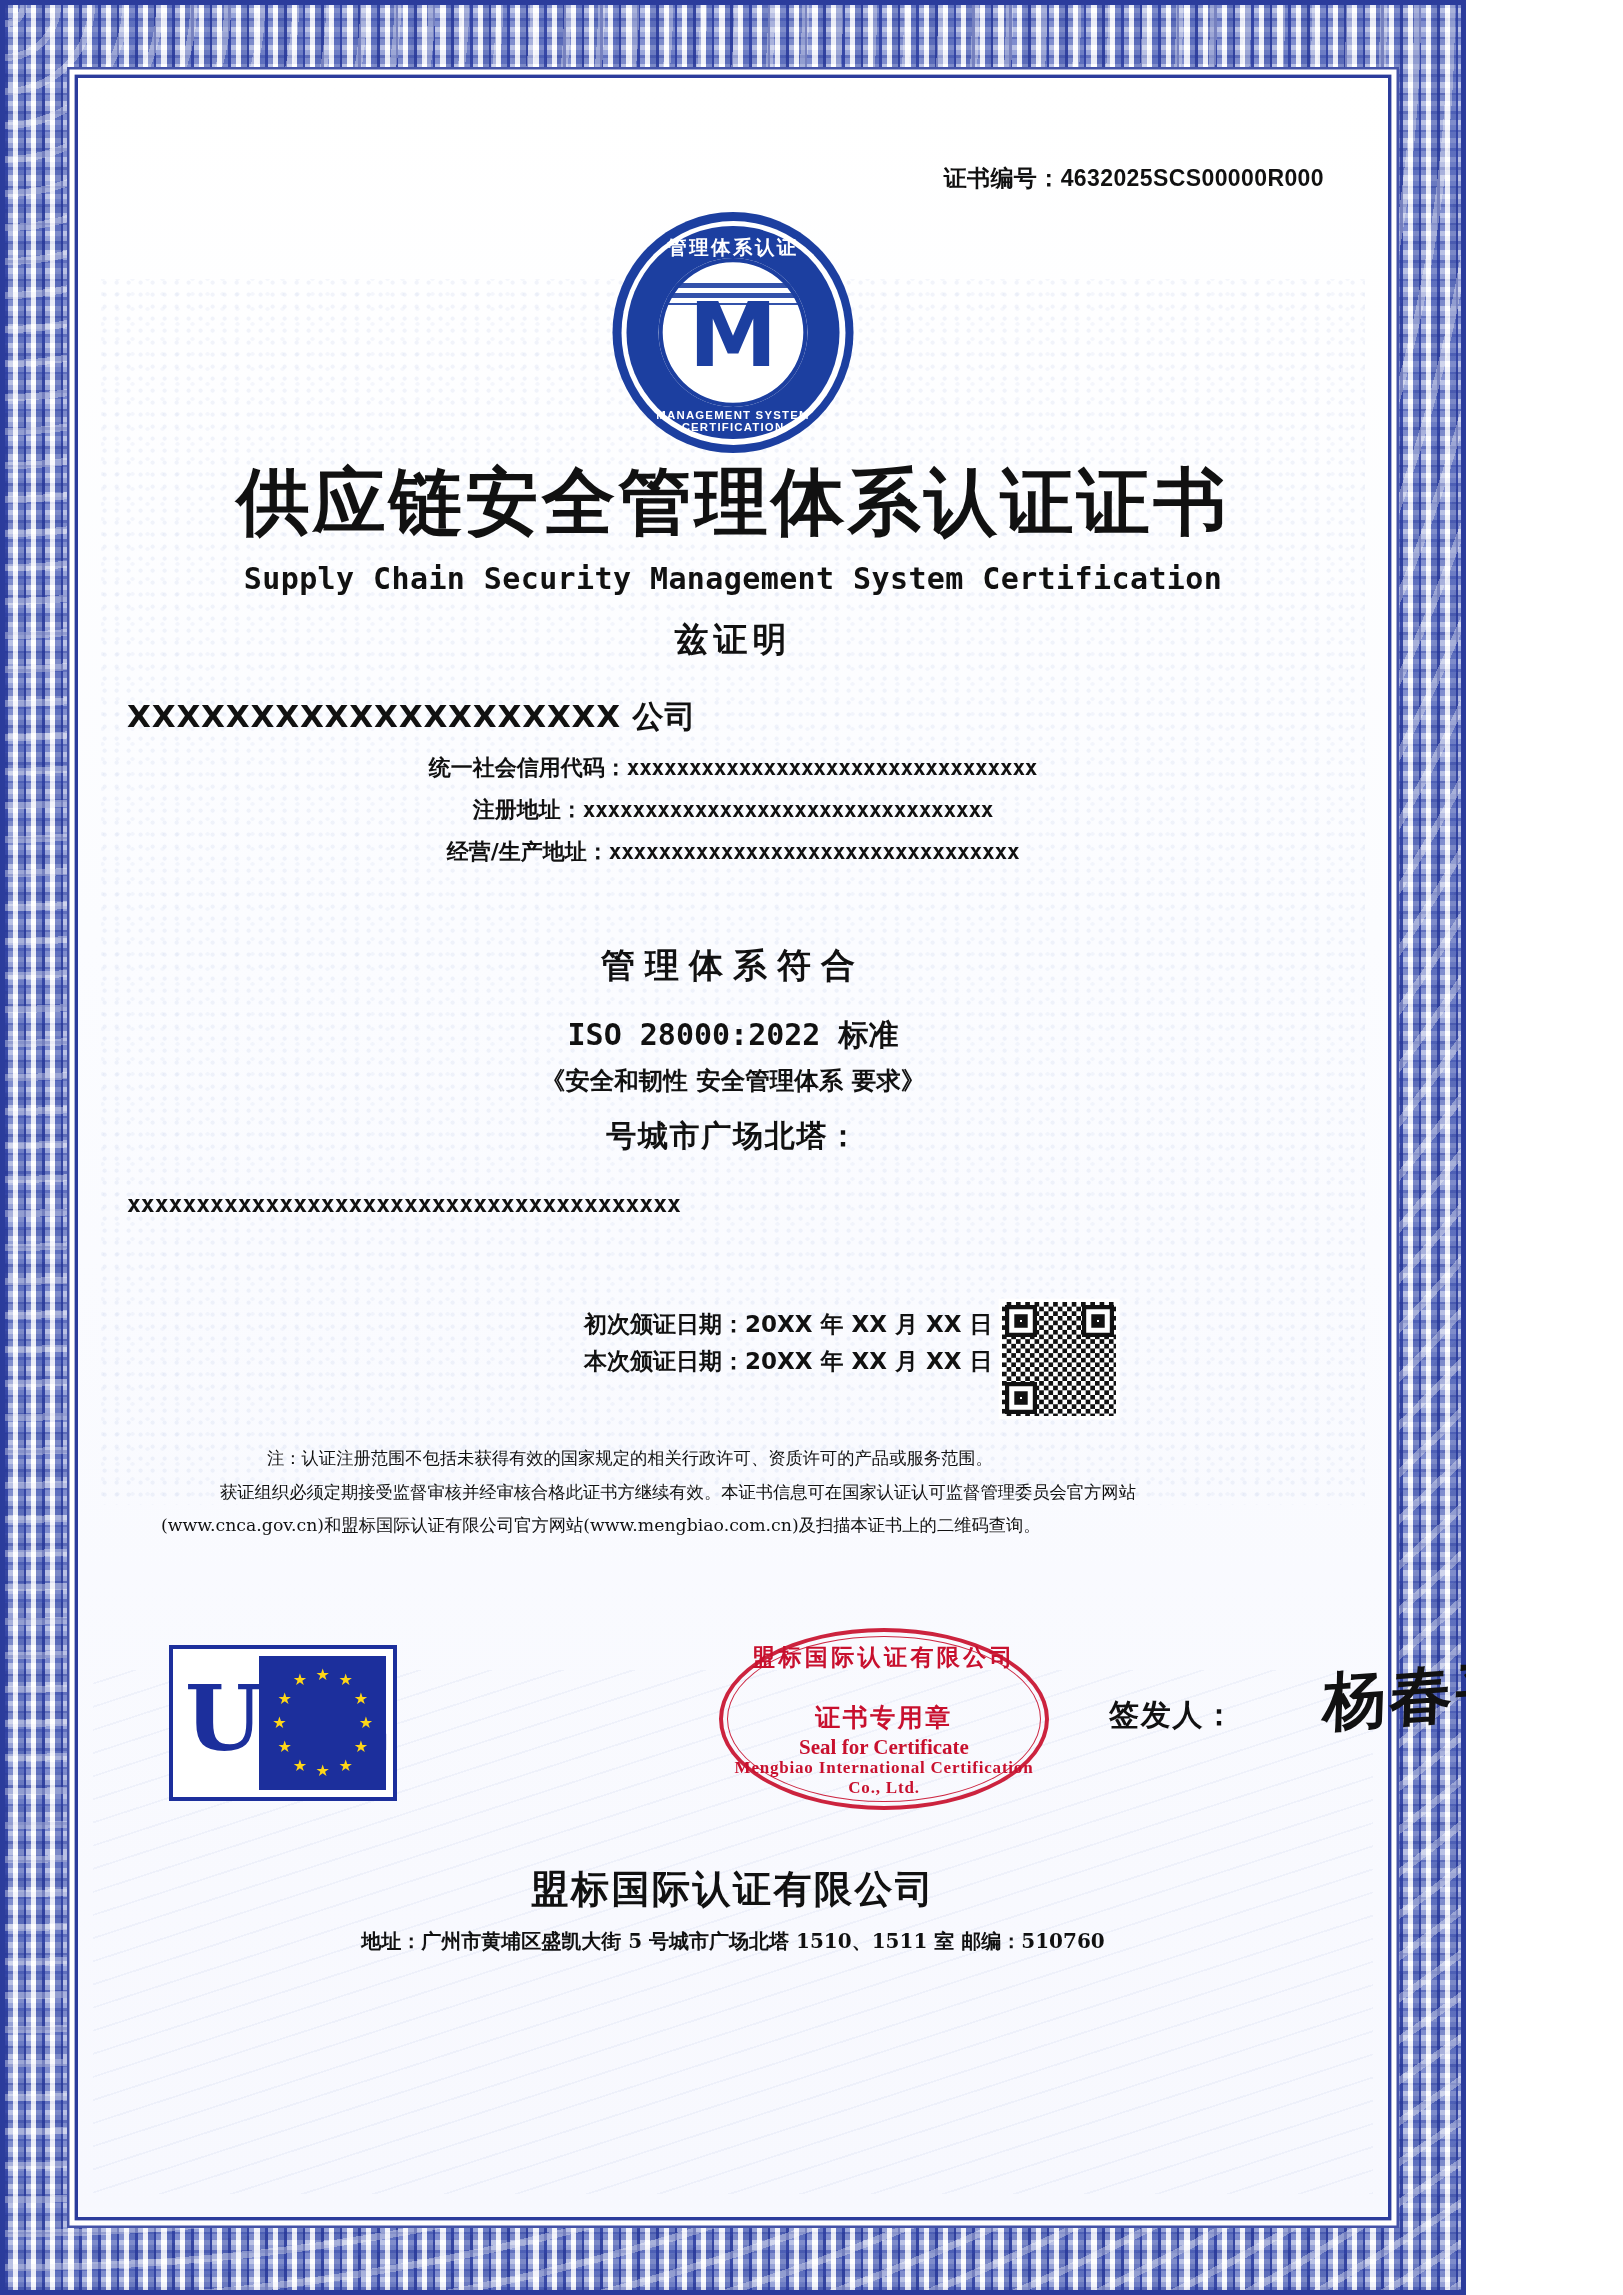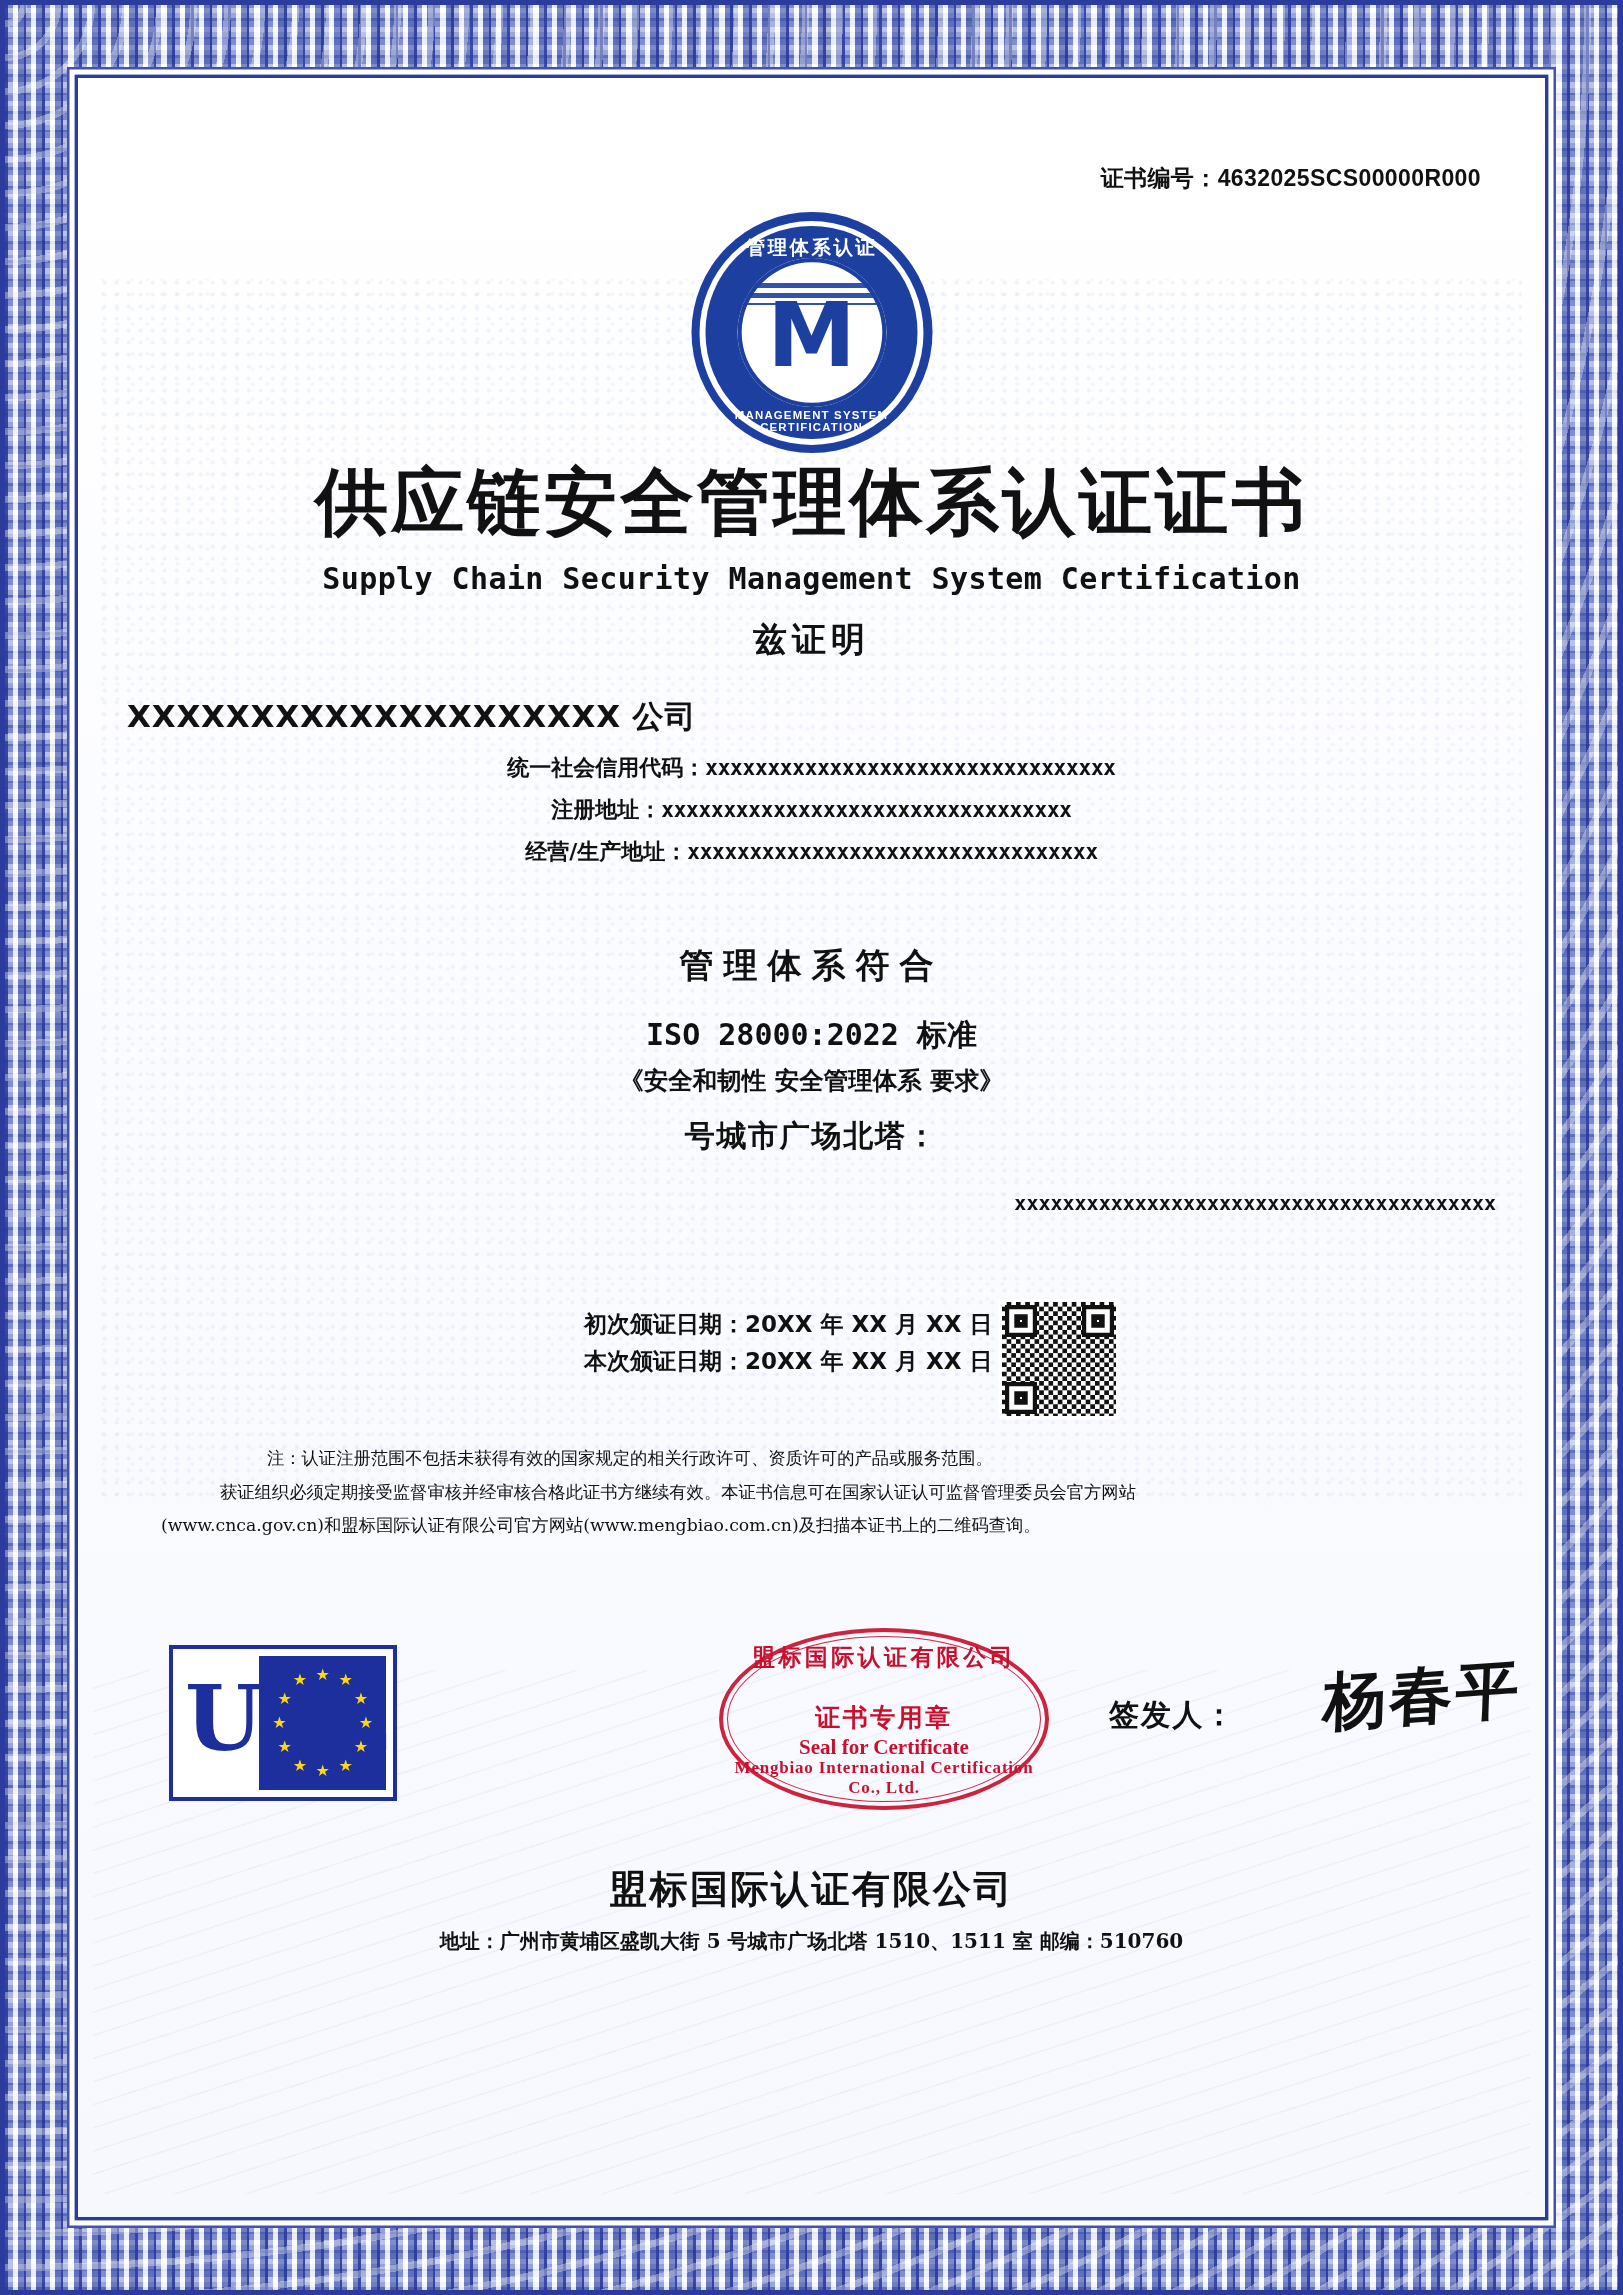--- a/index.html
+++ b/index.html
@@ -10,21 +10,21 @@
   body {
     width: 1623px;
     height: 2295px;
     font-family: "Liberation Sans", sans-serif;
     overflow: hidden;
   }
 
   
   .certificate {
     position: relative;
-    width: 1623px;
+    width: 1466px;
     height: 2295px;
     box-sizing: border-box;
     background:
       radial-gradient(ellipse at 50% 45%, #ffffff 0%, #fdfdff 55%, #f4f5fb 100%);
     overflow: hidden;
   }
 
   
   .border-band {
     position: absolute;
@@ -297,24 +297,24 @@
     font-family: "DejaVu Sans", sans-serif;
     font-weight: 700;
     font-size: 30px;
     letter-spacing: 1.7px;
     color: #111111;
   }
   .scope-value {
     position: absolute;
     top: 1064px;
     left: 0; right: 0;
-    text-align: right;
+    text-align: left;
     font-family: "DejaVu Sans Mono", monospace;
     font-weight: 700;
-    font-size: 20px;
+    font-size: 23px;
     color: #111111;
   }
 
   
   .dates {
     position: absolute;
     top: 1179px;
     left: 457px;
     font-family: "DejaVu Sans", sans-serif;
     font-weight: 700;

